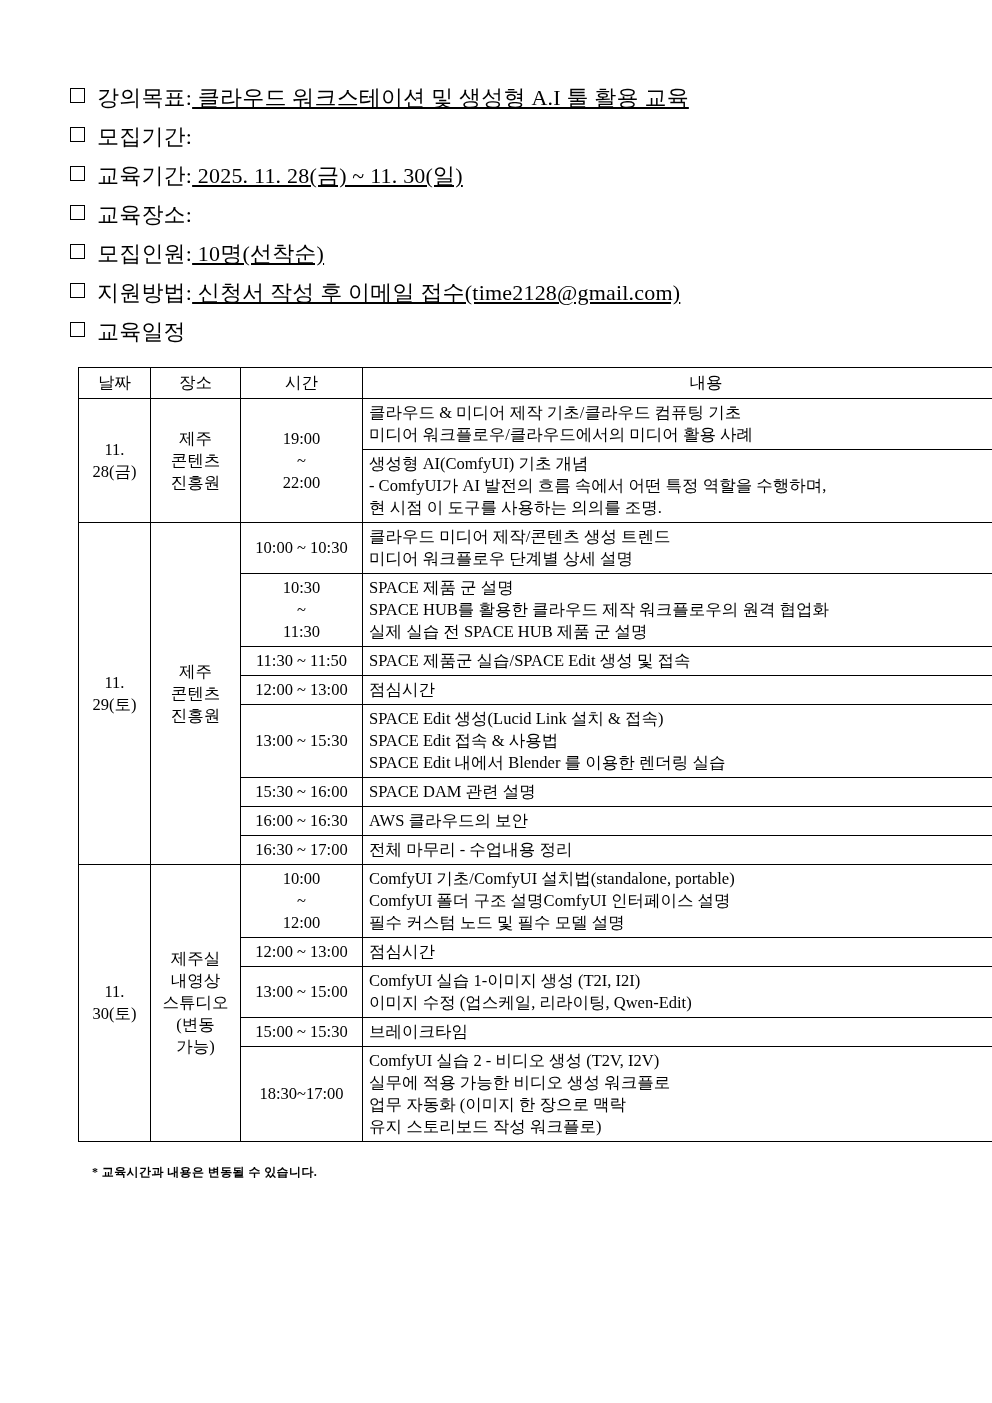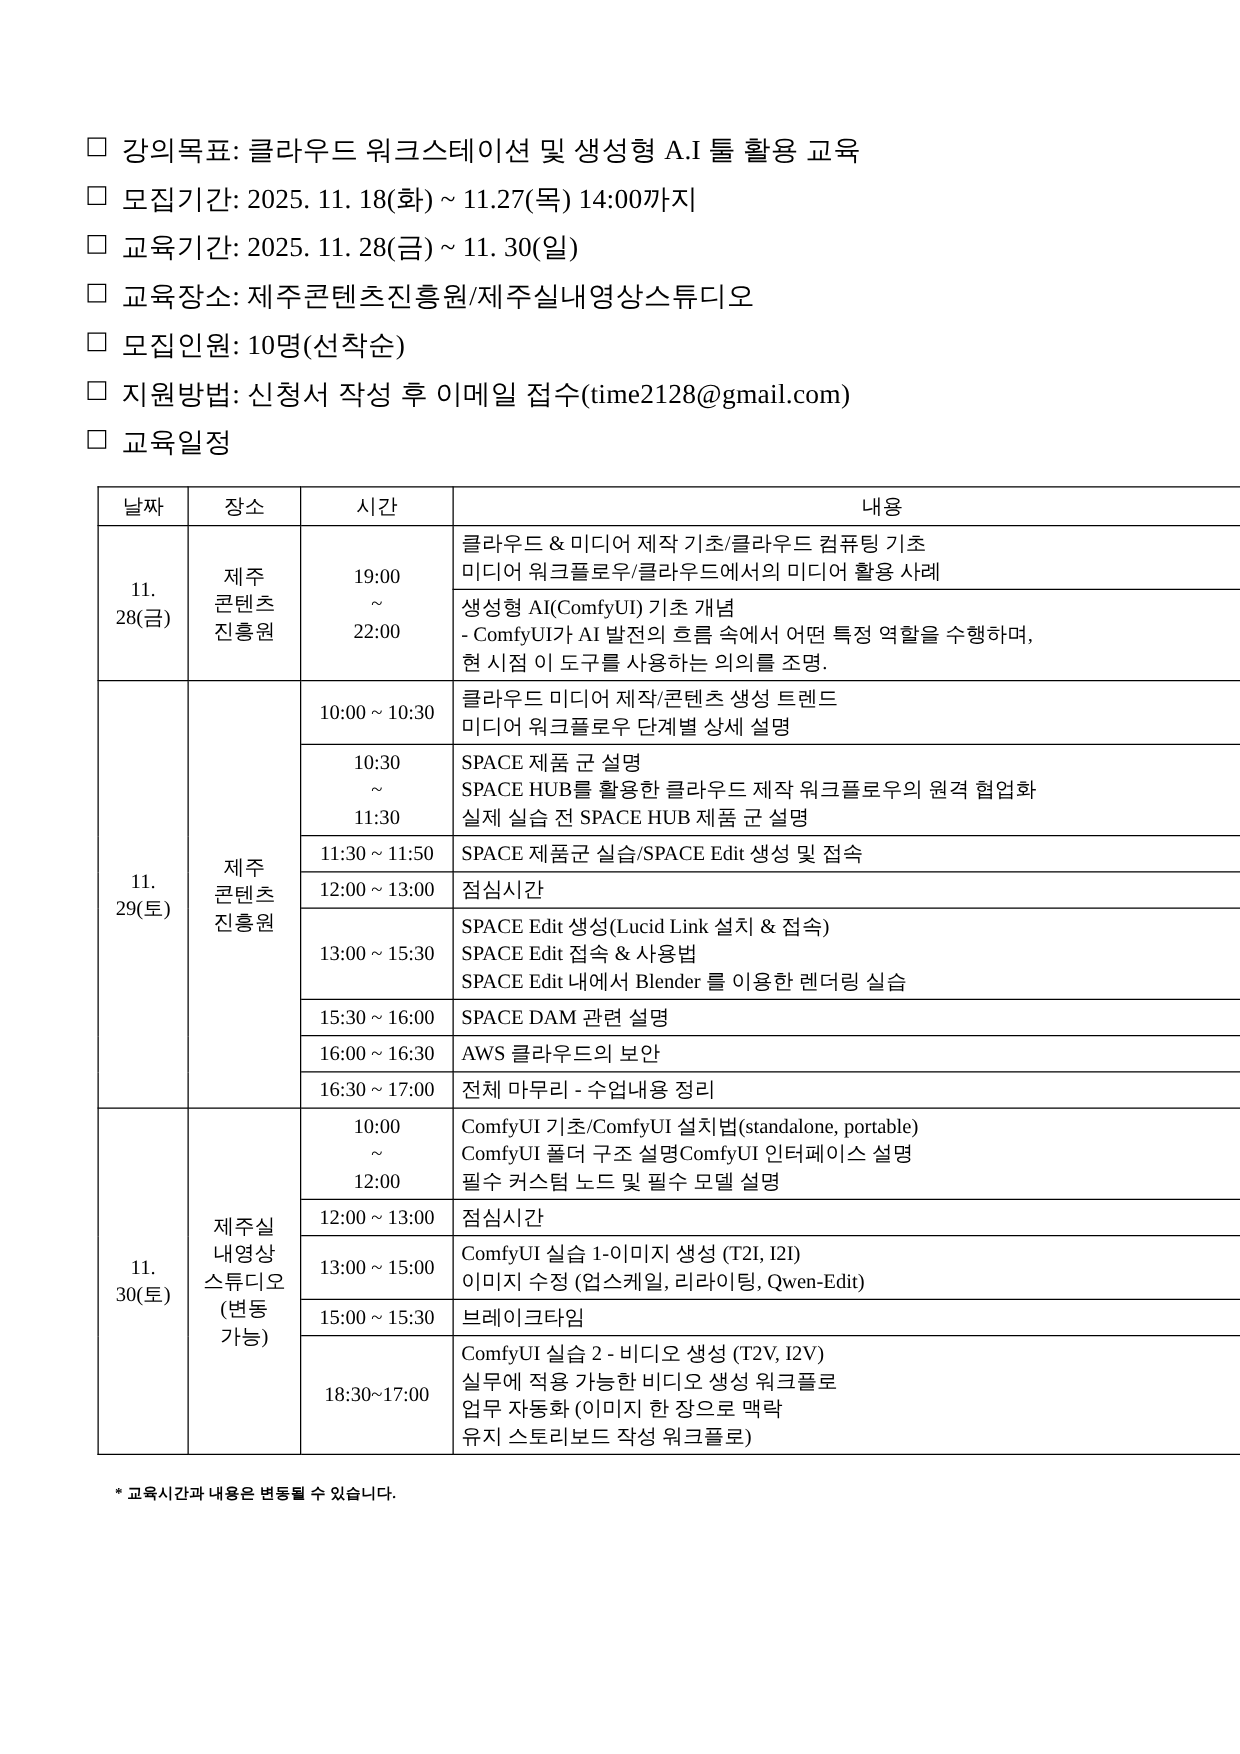--- a/index.html
+++ b/index.html
@@ -9,21 +9,21 @@
   }
   body {
     width: 992px;
     height: 1403px;
     font-family: "Liberation Serif", "DejaVu Serif", serif;
     color: #000000;
     position: relative;
     overflow: hidden;
   }
   .page {
-    padding: 100px 70px 0 70px;
+    padding: 78px 70px 0 70px;
     box-sizing: border-box;
     width: 992px;
   }
   
   .bullet-list {
     margin: 0 0 16px 0;
     padding: 0;
     list-style: none;
   }
   .bullet-row {
@@ -42,20 +42,21 @@
     flex: 0 0 auto;
     position: relative;
     top: -2px;
   }
   .bullet-label {
     font-weight: 400;
     letter-spacing: 0.2px;
   }
   .bullet-value {
     letter-spacing: 0.2px;
+    text-decoration: underline;
   }
   
   table.schedule {
     border-collapse: collapse;
     width: 972px;
     margin: 14px 0 0 8px;
     table-layout: fixed;
   }
   table.schedule th,
   table.schedule td {
@@ -97,31 +98,29 @@
 
   <ul class="bullet-list" id="bullet-list">
       <li class="bullet-row">
         <span class="bullet-box"></span>
         <span class="bullet-label">강의목표:</span>
         <span class="bullet-value">&nbsp;클라우드 워크스테이션 및 생성형 A.I 툴 활용 교육</span>
       </li>
       <li class="bullet-row">
         <span class="bullet-box"></span>
         <span class="bullet-label">모집기간:</span>
-        <span class="bullet-value">&nbsp;2025. 11. 18(화) ~ 11.27(목) 14:00까지</span>
       </li>
       <li class="bullet-row">
         <span class="bullet-box"></span>
         <span class="bullet-label">교육기간:</span>
         <span class="bullet-value">&nbsp;2025. 11. 28(금) ~ 11. 30(일)</span>
       </li>
       <li class="bullet-row">
         <span class="bullet-box"></span>
         <span class="bullet-label">교육장소:</span>
-        <span class="bullet-value">&nbsp;제주콘텐츠진흥원/제주실내영상스튜디오</span>
       </li>
       <li class="bullet-row">
         <span class="bullet-box"></span>
         <span class="bullet-label">모집인원:</span>
         <span class="bullet-value">&nbsp;10명(선착순)</span>
       </li>
       <li class="bullet-row">
         <span class="bullet-box"></span>
         <span class="bullet-label">지원방법:</span>
         <span class="bullet-value">&nbsp;신청서 작성 후 이메일 접수(time2128@gmail.com)</span>

